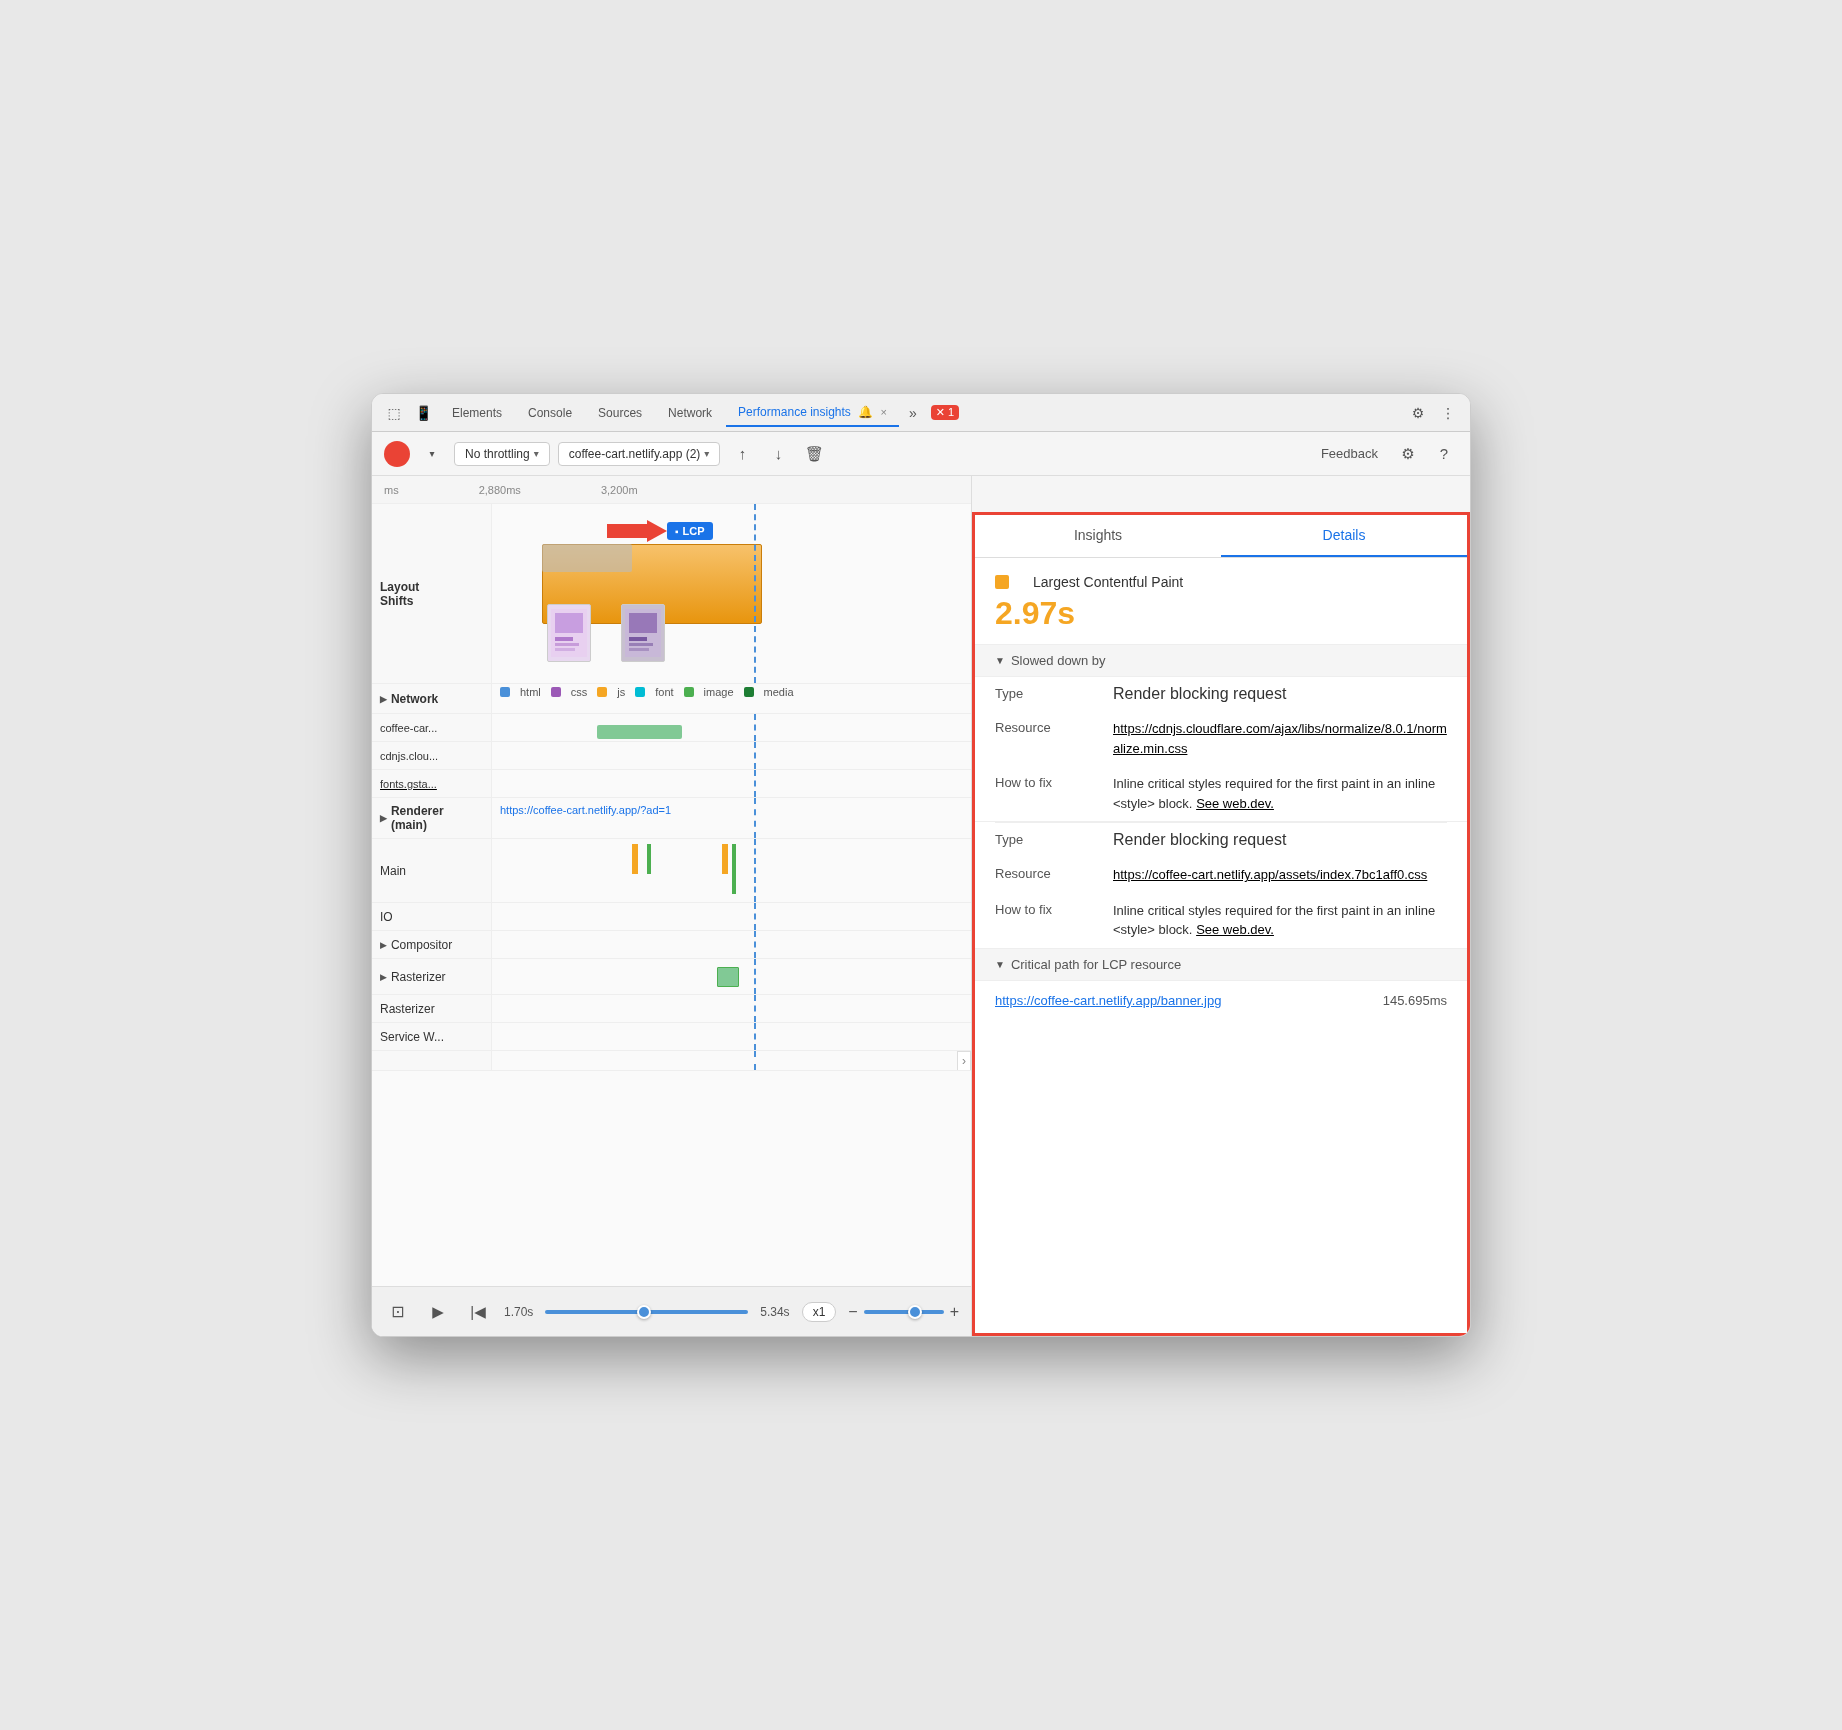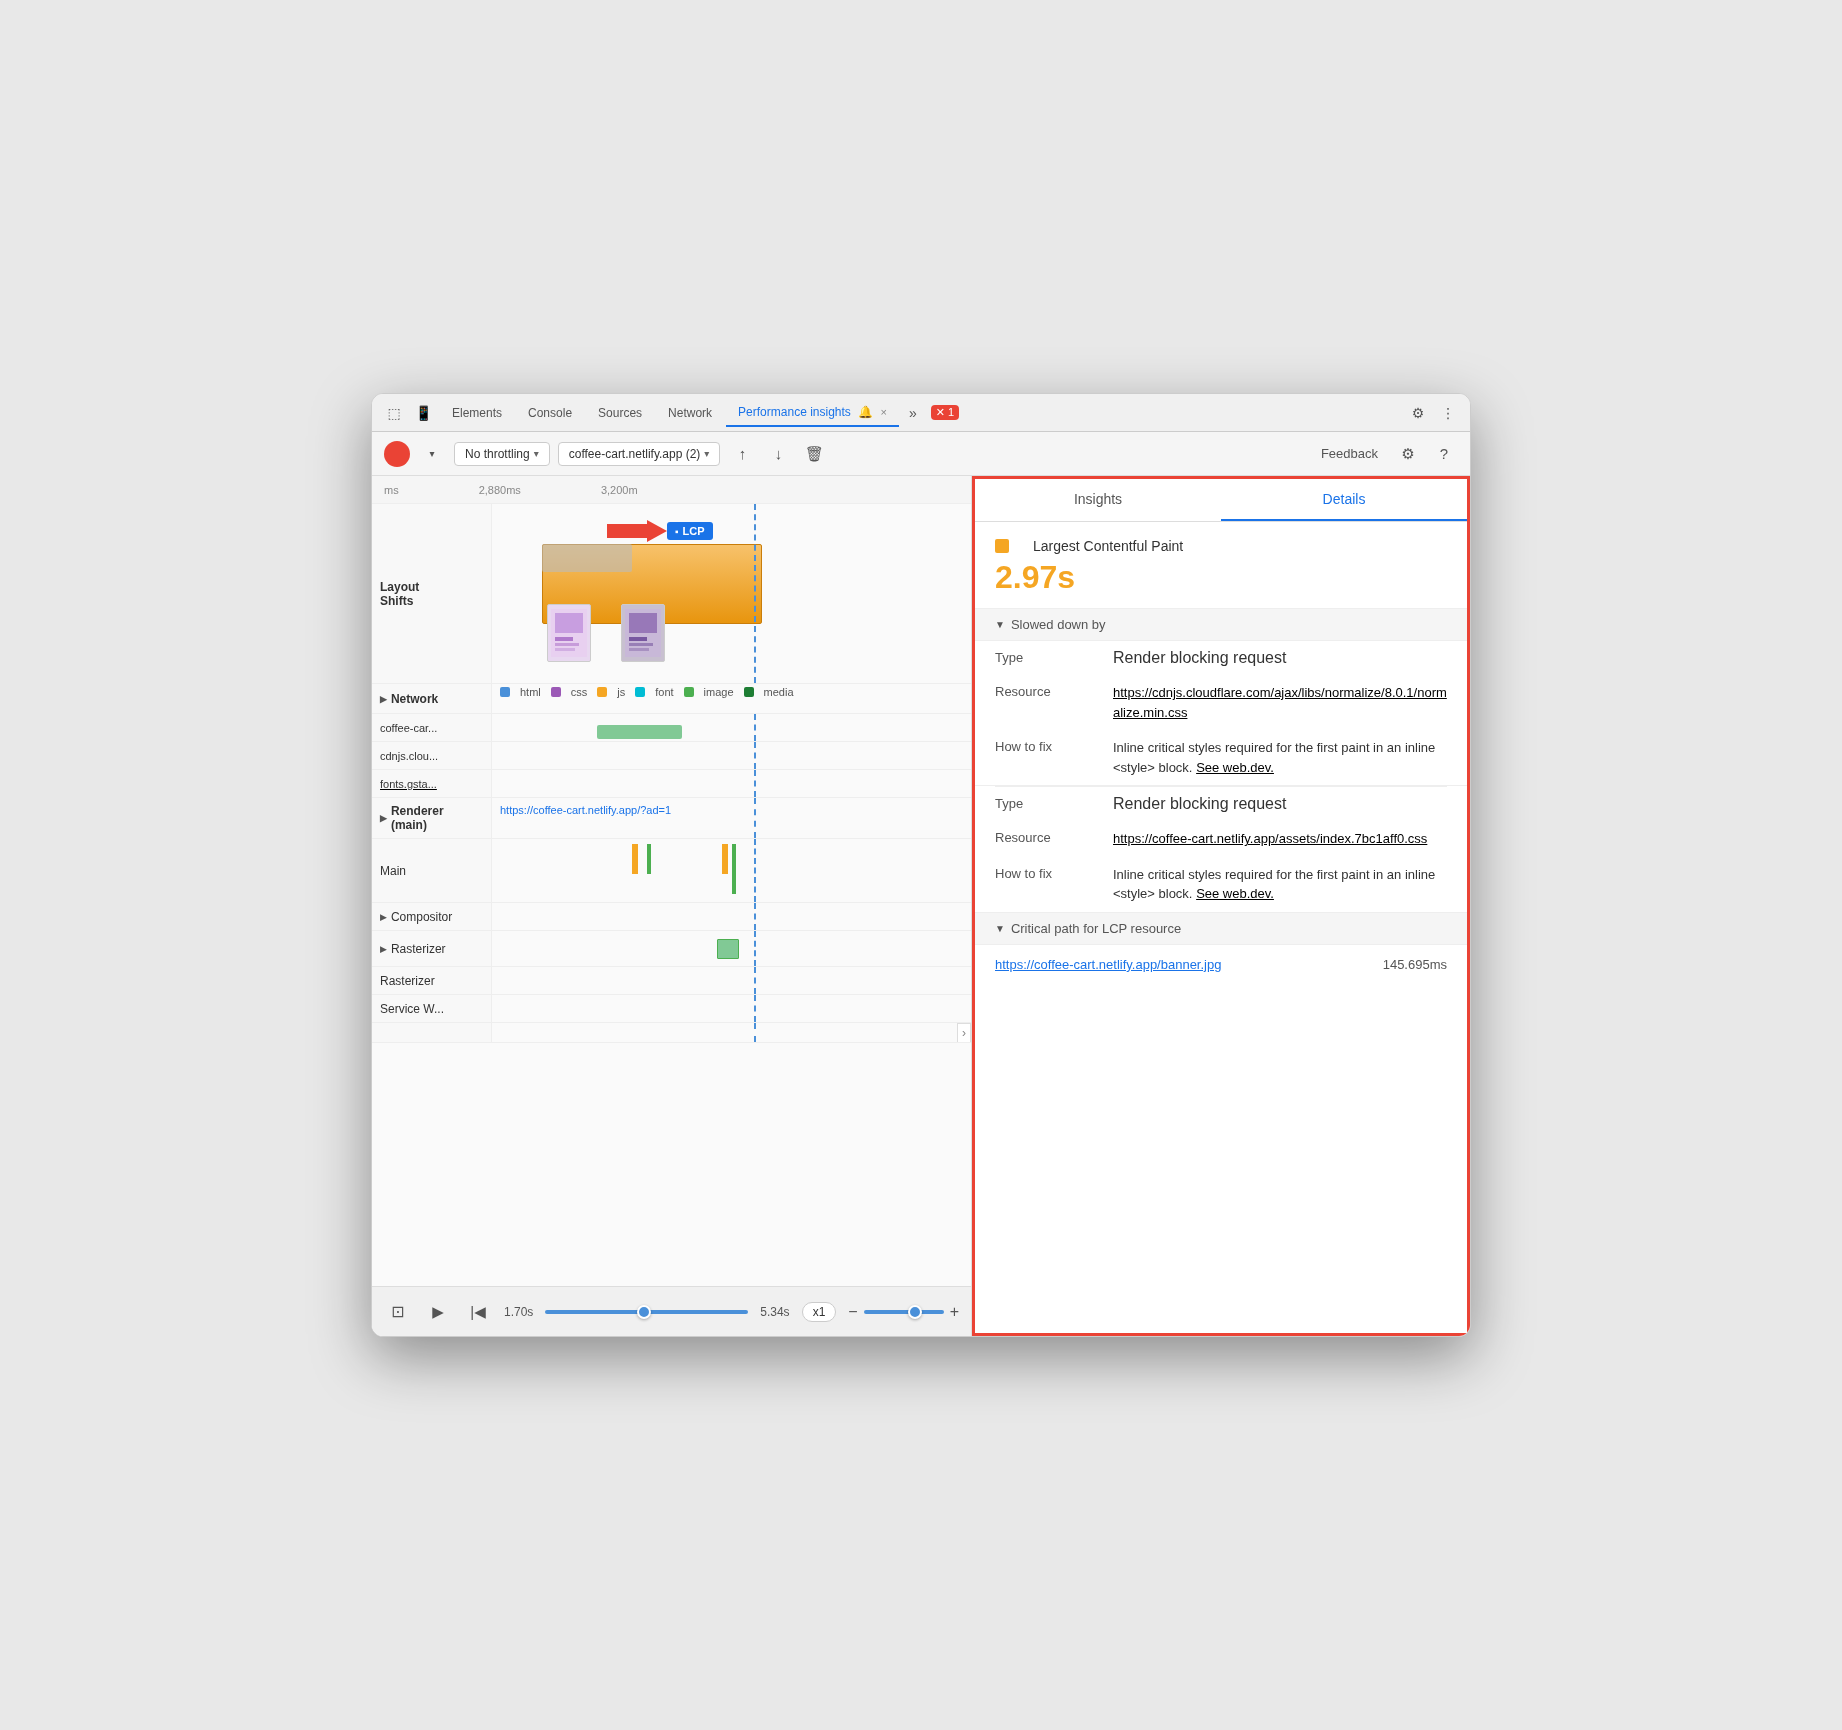--- a/index.html
+++ b/index.html
@@ -405,20 +405,21 @@
       font-size: 12px;
       color: #333;
     }
     
     .insights-panel {
       flex: 1;
       background: white;
       display: flex;
       flex-direction: column;
       border: 3px solid #ea4335;
+      margin-top: 36px;
     }
     .insights-tabs {
       display: flex;
       border-bottom: 1px solid #ddd;
       background: white;
     }
     .insights-tab {
       flex: 1;
       text-align: center;
       padding: 12px 16px;
@@ -742,20 +743,28 @@
           </div>
           <div class="track-content" style="position:relative;">
             <div class="dashed-line"></div>
             <div class="bar-yellow-sm"></div>
             <div class="bar-green-sm"></div>
             <div class="bar-yellow-sm2"></div>
             <div class="bar-green-sm2"></div>
           </div>
         </div>
 
+        <div class="track-row" style="min-height:28px;">
+          <div class="track-label">
+            <span>IO</span>
+          </div>
+          <div class="track-content">
+            <div class="dashed-line"></div>
+          </div>
+        </div>
 
         <div class="track-row" style="min-height:28px;">
           <div class="track-label expandable">
             <span class="expand-triangle">▶</span>
             <span>Compositor</span>
           </div>
           <div class="track-content">
             <div class="dashed-line"></div>
           </div>
         </div>

